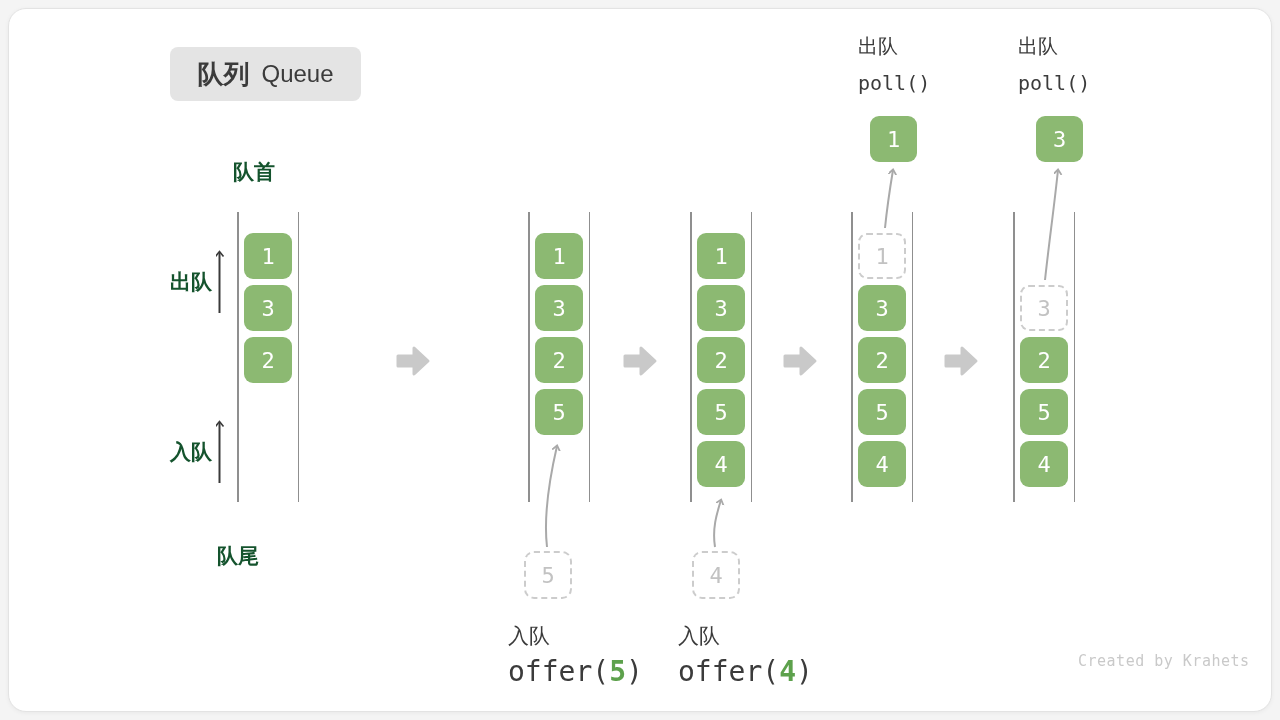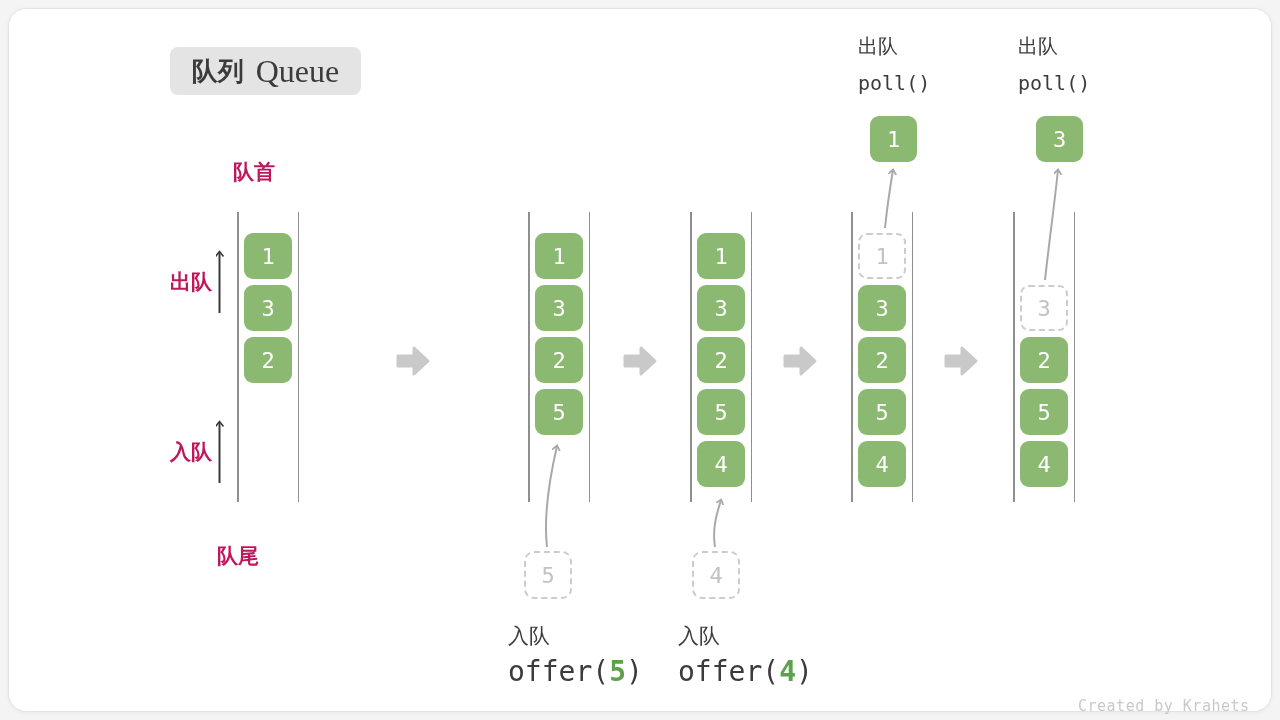--- a/index.html
+++ b/index.html
@@ -2,26 +2,26 @@
 <html style="--cell-green: #8CB972; --arg-green: #5da14c; --ghost-border: #cccccc; --ghost-text: #c2c2c2; --flow-arrow: #c9c9c9; --curve-arrow: #a9a9a9; --badge-bg: #e4e4e4; --text-dark: #3b3b3b; --rail: #8f8f8f; --watermark: #c9c9c9;"><head>
 <meta charset="utf-8">
 <style>
   html,body { margin:0; padding:0; }
   body { font-family: "Liberation Sans", sans-serif; }
   .canvas { position:relative; width:1280px; height:720px; background:#f4f4f4; overflow:hidden; }
   .card { position:absolute; left:8px; top:8px; width:1262px; height:702px; background:#ffffff;
           border:1px solid #e3e3e3; border-radius:18px; box-shadow:0 1px 4px rgba(0,0,0,0.05); }
   .overlay { position:absolute; left:0; top:0; width:1280px; height:720px; pointer-events:none; }
 
-  .badge { position:absolute; left:170px; top:47px; width:191px; height:48px; background:var(--badge-bg,#e4e4e4);
+  .badge { position:absolute; left:170px; top:47px; width:191px; height:54px; background:var(--badge-bg,#e4e4e4);
            border-radius:8px; display:flex; align-items:center; justify-content:center; gap:12px; }
   .badge-zh { font-size:26px; font-weight:700; color:var(--text-dark,#3b3b3b); }
-  .badge-en { font-size:32px; font-family:Liberation Serif, serif; color:var(--text-dark,#3b3b3b); }
+  .badge-en { font-size:24px; font-family:Liberation Sans, sans-serif; color:var(--text-dark,#3b3b3b); }
 
-  .side-label { position:absolute; font-size:21px; font-weight:700; color:#be185d; white-space:nowrap; }
+  .side-label { position:absolute; font-size:21px; font-weight:700; color:#14532d; white-space:nowrap; }
 
   .queue { position:absolute; top:212px; width:62px; height:290px; }
   .rail { position:absolute; top:0; width:1.5px; height:290px; background:var(--rail,#8f8f8f); }
   .rail.left { left:0; } .rail.right { right:0; }
   .cell { position:absolute; left:7px; width:48px; height:46px; box-sizing:border-box; border-radius:9px;
           background:var(--cell-green,#8CB972); color:#ffffff; font-family:"DejaVu Sans Mono", monospace;
           font-size:22px; display:flex; align-items:center; justify-content:center; }
   .row0{top:21px} .row1{top:73px} .row2{top:125px} .row3{top:177px} .row4{top:229px}
   .cell.ghost { background:#ffffff; border:2px dashed var(--ghost-border,#c9c9c9); color:var(--ghost-text,#c2c2c2); }
 
@@ -31,21 +31,21 @@
   .popped { position:absolute; width:47px; height:46px; border-radius:9px; background:var(--cell-green,#8CB972);
             color:#fff; font-family:"DejaVu Sans Mono", monospace; font-size:22px;
             display:flex; align-items:center; justify-content:center; }
 
   .caption { position:absolute; color:var(--text-dark,#3b3b3b); line-height:36px; white-space:nowrap; }
   .cap-op { font-size:21px; }
   .cap-code { font-family:"DejaVu Sans Mono", monospace; font-size:28px; }
   .cap-code .arg { color:var(--arg-green,#5da14c); font-weight:700; }
   .caption.top .cap-op, .caption.top .cap-code { font-size:20px; line-height:37px; }
 
-  .watermark { position:absolute; left:1078px; top:697px; font-family:"DejaVu Sans Mono", monospace;
+  .watermark { position:absolute; left:1078px; top:652px; font-family:"DejaVu Sans Mono", monospace;
                font-size:15px; color:var(--watermark,#c9c9c9); letter-spacing:0.5px; }
 </style>
 </head>
 <body>
 
 <div class="canvas">
   <div class="card"></div>
 
   <svg class="overlay" viewBox="0 0 1280 720">
     <defs>

